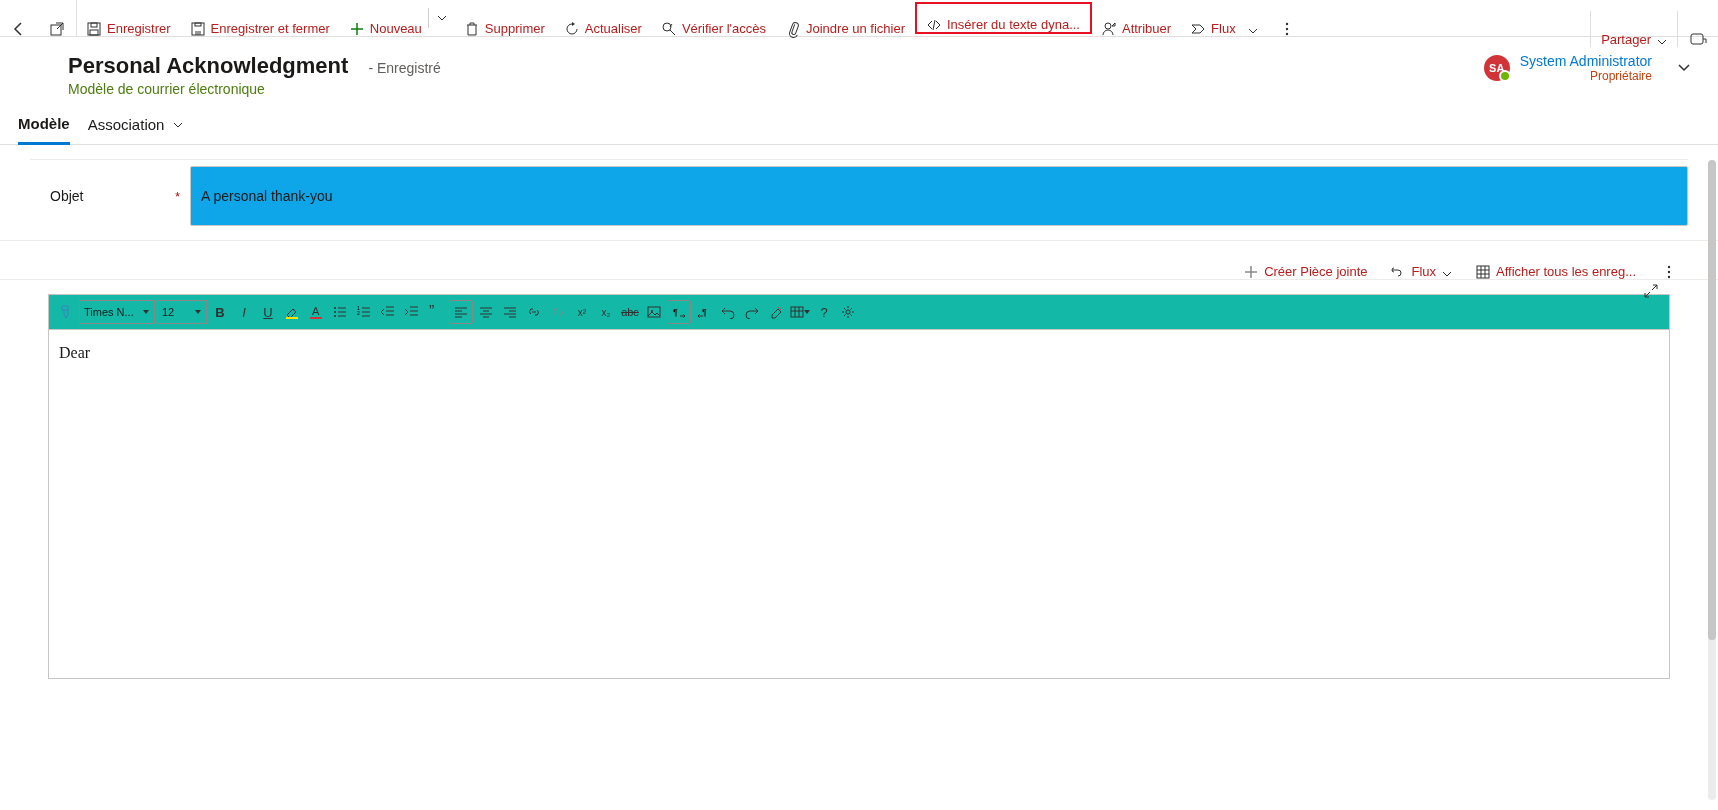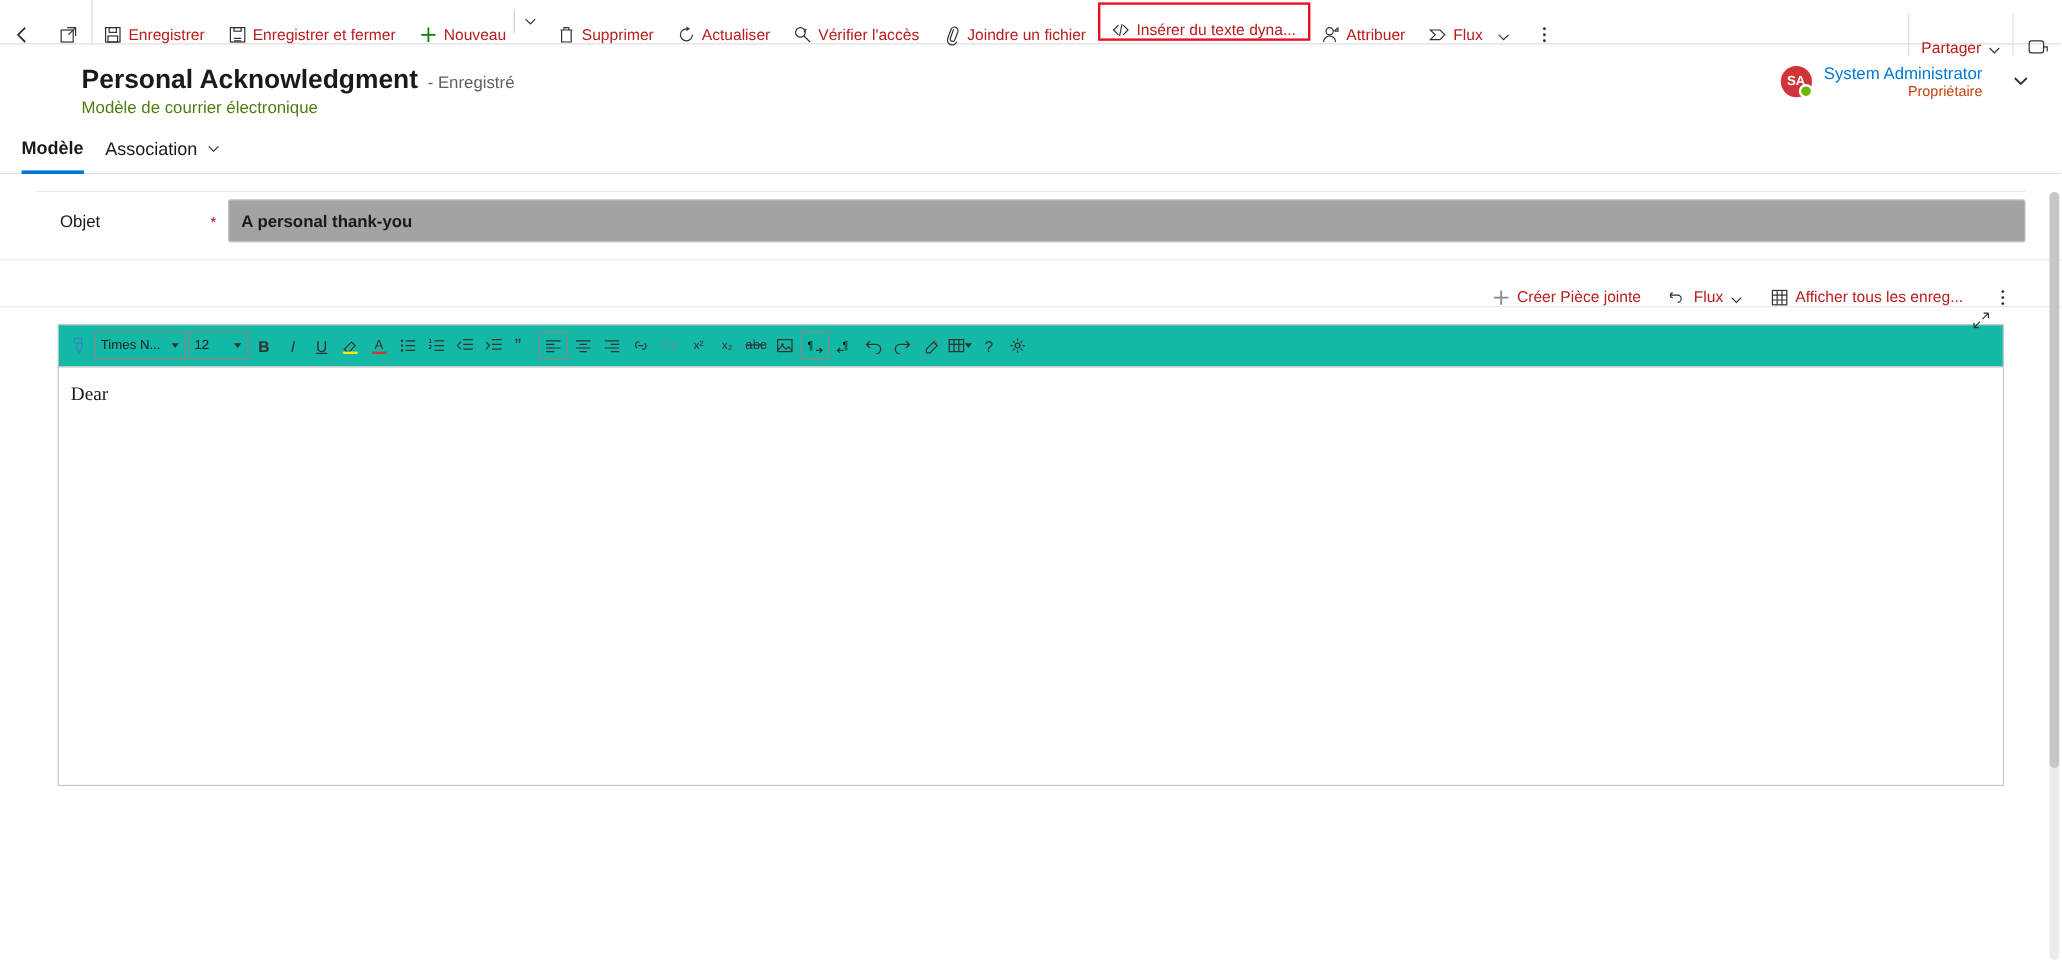--- a/index.html
+++ b/index.html
@@ -69,21 +69,21 @@
   
   .header {
     padding: 16px 18px 0 68px;
     display:flex;
     align-items:flex-start;
     justify-content:space-between;
   }
   .header .title-line{
     display:flex;
     align-items:baseline;
-    gap:8px;
+    gap:20px;
   }
   .header .title {
     font-size: 22px;
     font-weight: 600;
     color: #1b1a19;
   }
   .header .status {
     font-size: 14px;
     color: #605e5c;
   }
@@ -163,25 +163,24 @@
     position:absolute;
     right:-10px;
     top:2px;
     font-size:12px;
   }
   .field-input{
     flex:1;
     border:1px solid #c8c6c4;
     height:34px;
     border-radius:2px;
-    padding:0 10px;
+    padding:12px 10px;
     font-size:14px;
     color:#1b1a19;
-    background:#a3a3a3;
-    font-weight:bold;
+    background:#0ea5e9;
   }
 
   
   .subbar {
     display:flex;
     align-items:center;
     justify-content:flex-end;
     padding: 6px 30px 0 30px;
     gap:4px;
     border-bottom:1px solid #edebe9;

